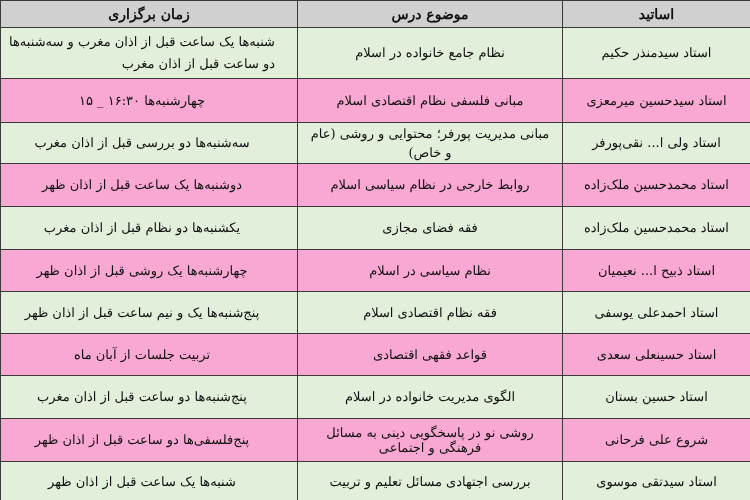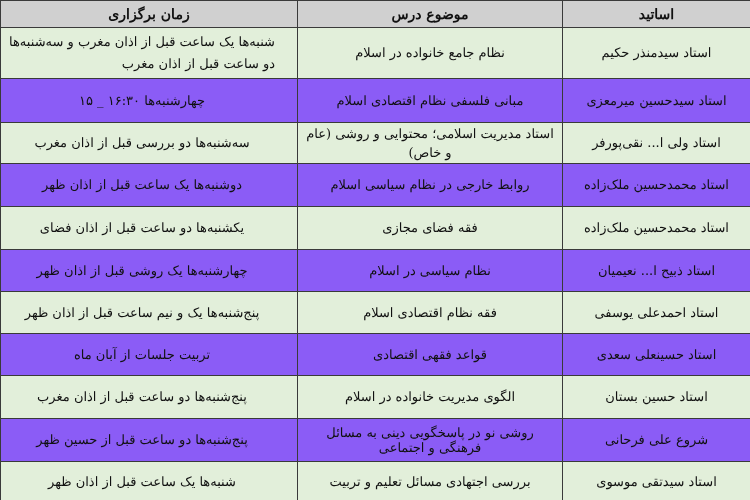--- a/index.html
+++ b/index.html
@@ -24,21 +24,21 @@
       font-size: 13px;
       line-height: 22px;
     }
     th {
       background: #d0d0d0;
       font-weight: bold;
       font-size: 14px;
       height: 26px;
     }
     tr.green td { background: #e2efda; }
-    tr.white td { background: #8b5cf6; }
+    tr.white td { background: #f9a8d4; }
     td.time { text-align: right; padding-right: 22px; }
     td.time.center { text-align: center; }
   </style>
 </head>
 <body>
 
 <table>
   <colgroup>
     <col class="c-teacher">
       <col class="c-subject">
@@ -57,32 +57,32 @@
       <td>نظام جامع خانواده در اسلام</td>
       <td class="time">شنبه‌ها یک ساعت قبل از اذان مغرب و سه‌شنبه‌ها دو ساعت قبل از اذان مغرب</td>
     </tr>
     <tr class="white" style="height:44px">
       <td>استاد سیدحسین میرمعزی</td>
       <td>مبانی فلسفی نظام اقتصادی اسلام</td>
       <td class="time center">چهارشنبه‌ها ۱۶:۳۰ _ ۱۵</td>
     </tr>
     <tr class="green" style="height:41px">
       <td>استاد ولی ا... نقی‌پورفر</td>
-      <td style="line-height:19px">استاد مدیریت اسلامی؛ محتوایی و روشی (عام و خاص)</td>
+      <td style="line-height:19px">مبانی مدیریت پورفر؛ محتوایی و روشی (عام و خاص)</td>
       <td class="time center">سه‌شنبه‌ها دو بررسی قبل از اذان مغرب</td>
     </tr>
     <tr class="white" style="height:43px">
       <td>استاد محمدحسین ملک‌زاده</td>
       <td>روابط خارجی در نظام سیاسی اسلام</td>
       <td class="time center">دوشنبه‌ها یک ساعت قبل از اذان ظهر</td>
     </tr>
     <tr class="green" style="height:43px">
       <td>استاد محمدحسین ملک‌زاده</td>
       <td>فقه فضای مجازی</td>
-      <td class="time center">یکشنبه‌ها دو ساعت قبل از اذان فضای</td>
+      <td class="time center">یکشنبه‌ها دو نظام قبل از اذان مغرب</td>
     </tr>
     <tr class="white" style="height:42px">
       <td>استاد ذبیح ا... نعیمیان</td>
       <td>نظام سیاسی در اسلام</td>
       <td class="time center">چهارشنبه‌ها یک روشی قبل از اذان ظهر</td>
     </tr>
     <tr class="green" style="height:42px">
       <td>استاد احمدعلی یوسفی</td>
       <td>فقه نظام اقتصادی اسلام</td>
       <td class="time center">پنج‌شنبه‌ها یک و نیم ساعت قبل از اذان ظهر</td>
@@ -93,21 +93,21 @@
       <td class="time center">تربیت جلسات از آبان ماه</td>
     </tr>
     <tr class="green" style="height:43px">
       <td>استاد حسین بستان</td>
       <td>الگوی مدیریت خانواده در اسلام</td>
       <td class="time center">پنج‌شنبه‌ها دو ساعت قبل از اذان مغرب</td>
     </tr>
     <tr class="white" style="height:43px">
       <td>شروع علی فرحانی</td>
       <td style="line-height:15px">روشی نو در پاسخگویی دینی به مسائل فرهنگی و اجتماعی</td>
-      <td class="time center">پنج‌شنبه‌ها دو ساعت قبل از حسین ظهر</td>
+      <td class="time center">پنج‌فلسفی‌ها دو ساعت قبل از اذان ظهر</td>
     </tr>
     <tr class="green" style="height:40px">
       <td>استاد سیدتقی موسوی</td>
       <td>بررسی اجتهادی مسائل تعلیم و تربیت</td>
       <td class="time center">شنبه‌ها یک ساعت قبل از اذان ظهر</td>
     </tr>
   </tbody>
 </table>
 
 </body></html>

